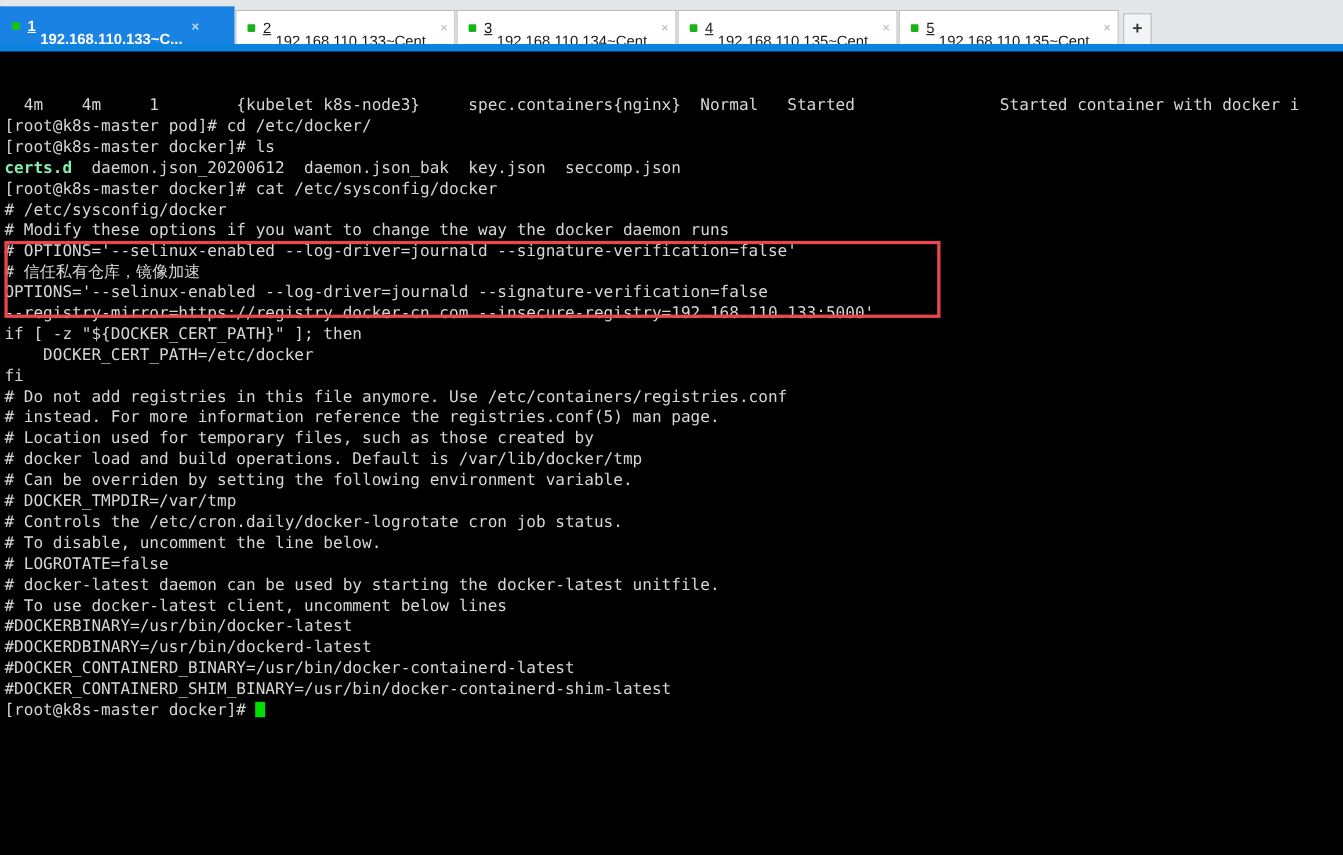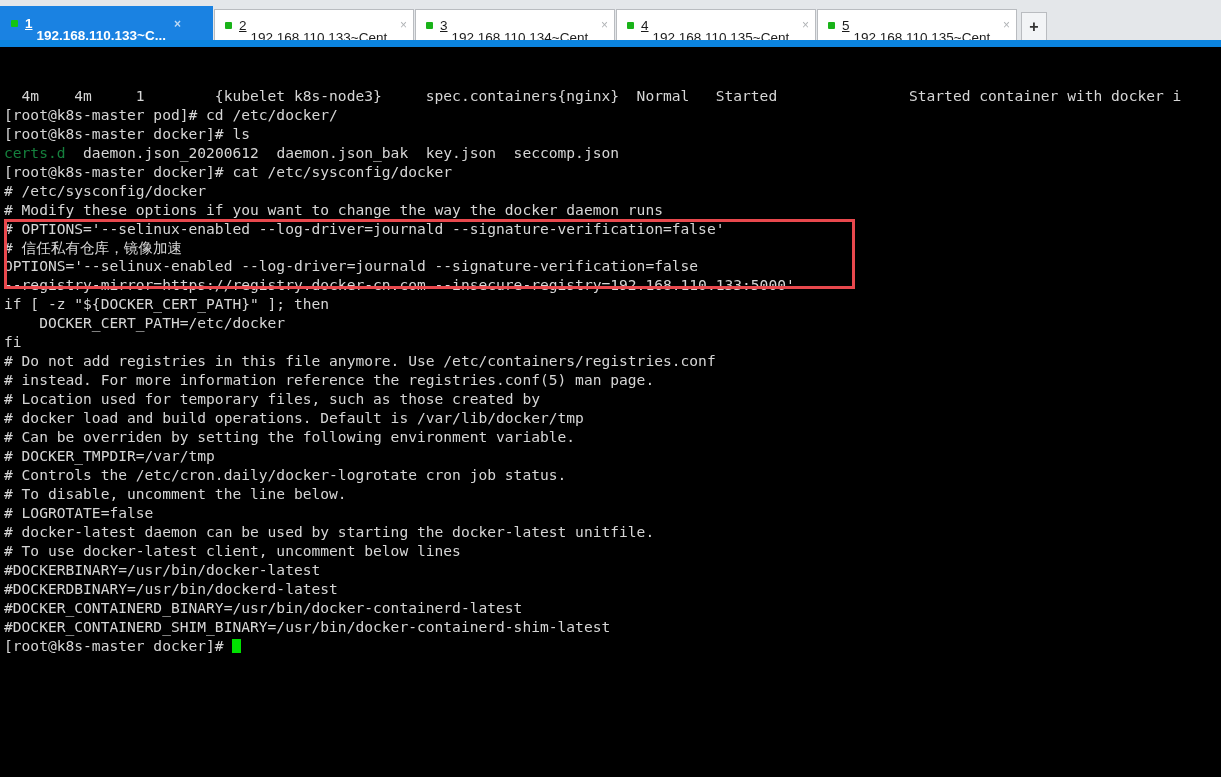--- a/index.html
+++ b/index.html
@@ -104,21 +104,21 @@
     font-family: "DejaVu Sans Mono", monospace;
     font-size: 14.6px;
     line-height: 18.95px;
     padding: 2px 12px 0 4px;
     height: 730px;
     box-sizing: border-box;
     overflow: hidden;
     white-space: pre;
   }
   .ln { white-space: pre; }
-  .blue-file { color: #15803d; }
+  .blue-file { color: #86efac; font-weight: bold; }
   .cursor {
     display: inline-block;
     width: 9px;
     height: 14px;
     background: #00e000;
     vertical-align: -2px;
   }
 
   
   #redbox {

